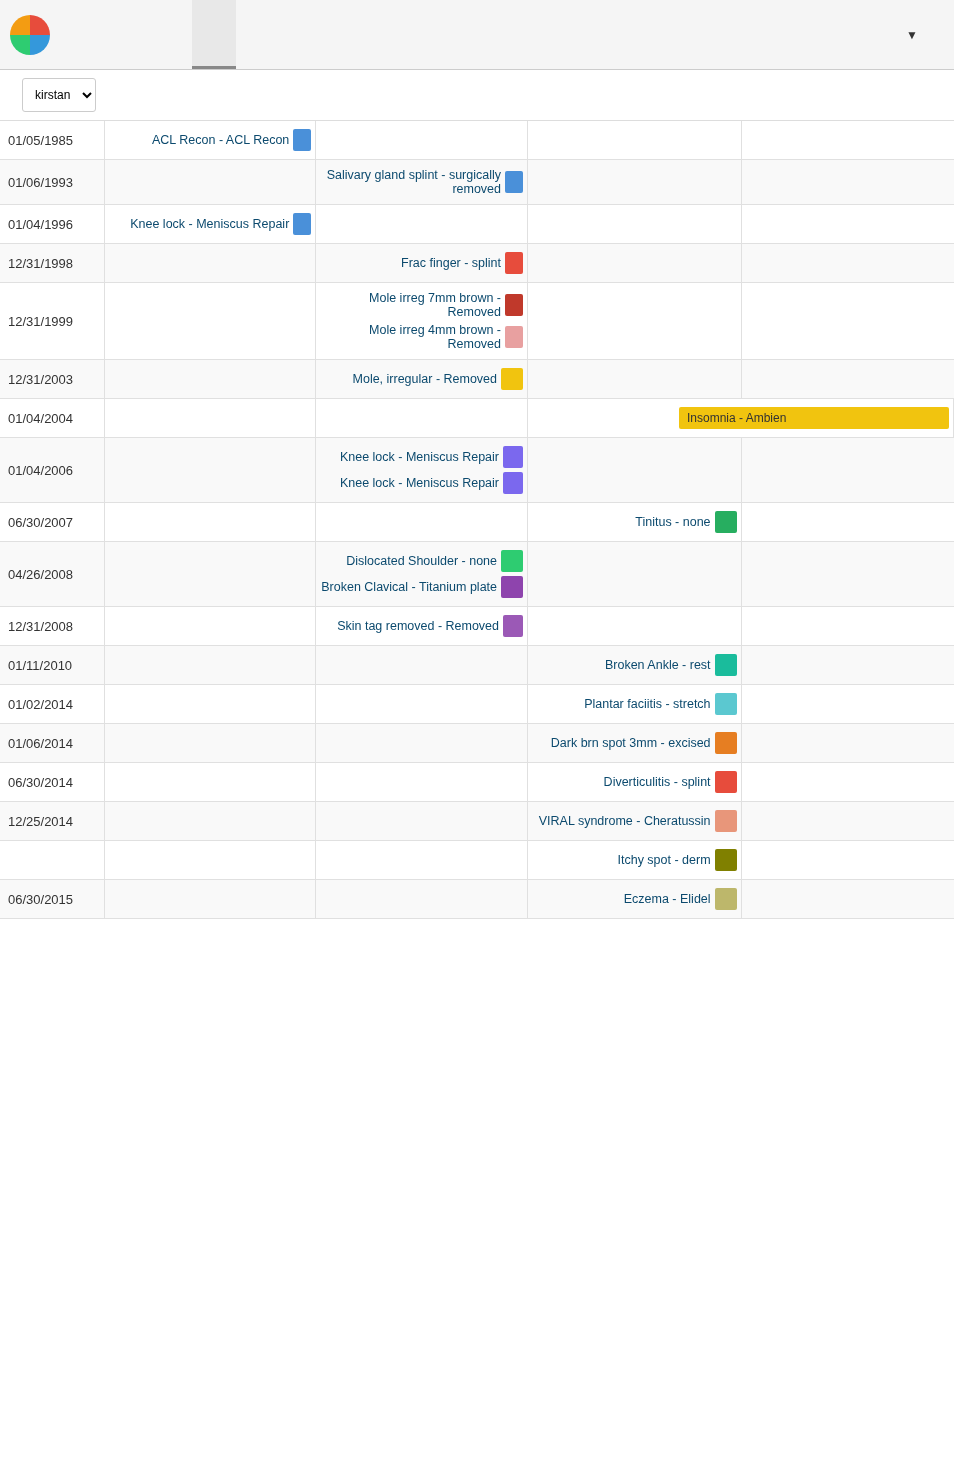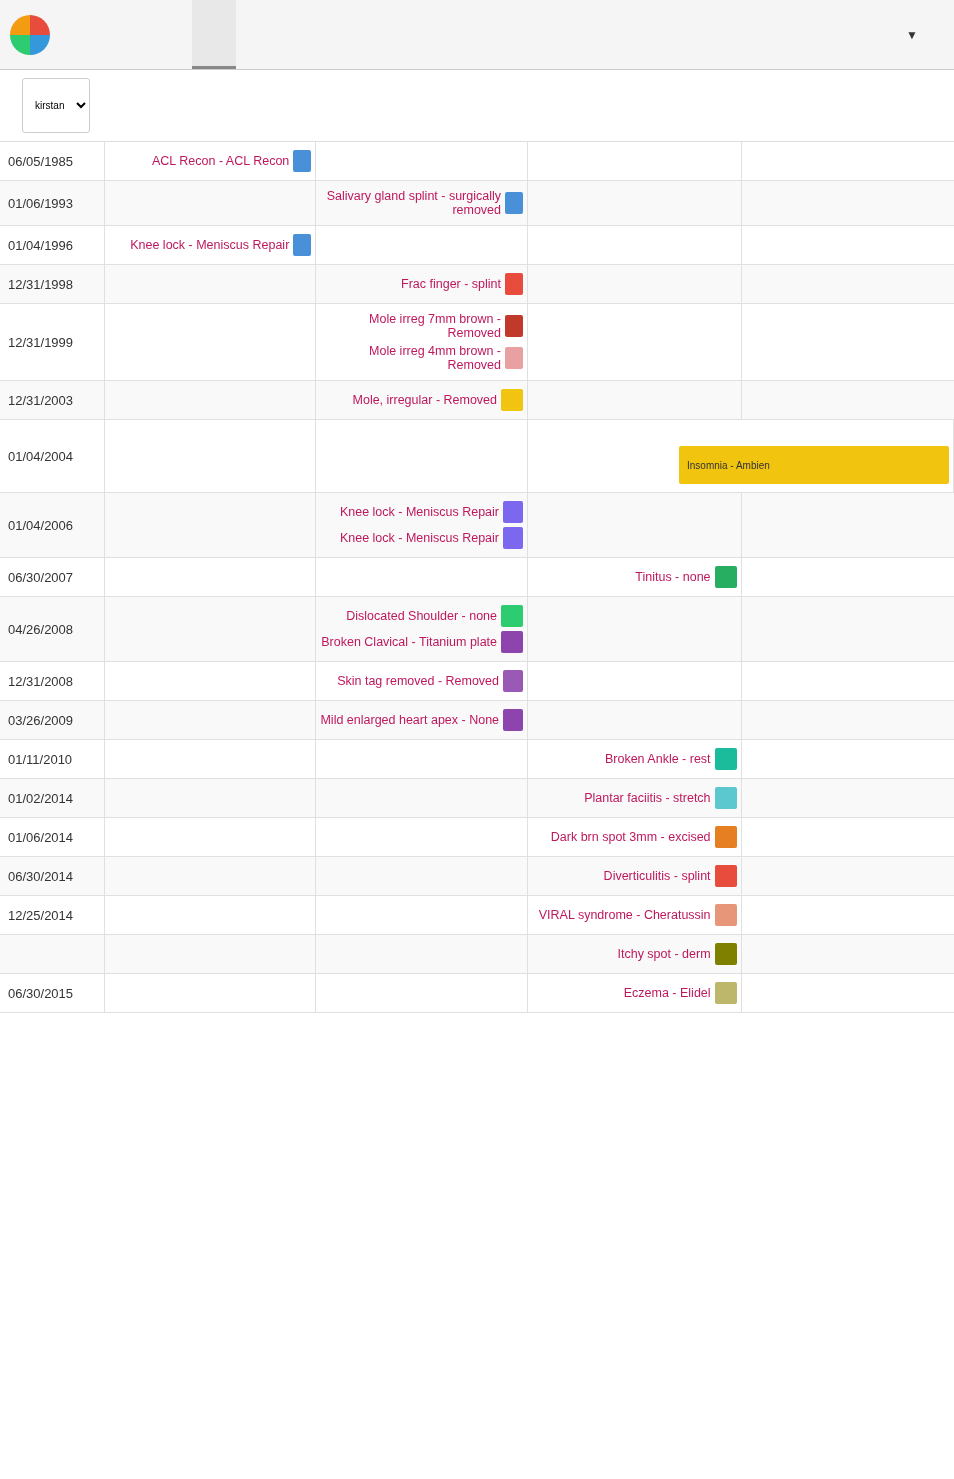--- a/index.html
+++ b/index.html
@@ -46,22 +46,22 @@
     
     .account-bar {
       display: flex;
       align-items: center;
       padding: 8px 12px;
       background: #fff;
       border-bottom: 1px solid #ddd;
     }
     .account-label { font-size: 14px; color: #333; margin-right: 10px; }
     .account-select {
-      padding: 20px 8px;
-      font-size: 10px;
+      padding: 8px 8px;
+      font-size: 12px;
       border: 1px solid #ccc;
       border-radius: 3px;
       background: #fff;
       cursor: pointer;
     }
 
     
     .timeline-wrapper {
       overflow-y: auto;
       height: calc(1479px - 70px - 42px);
@@ -112,40 +112,39 @@
       vertical-align: middle;
     }
     .event-row {
       display: flex;
       align-items: center;
       justify-content: flex-end;
       padding: 2px 0;
     }
     .event-label {
       font-size: 12.5px;
-      color: #be185d;
+      color: #0c4a6e;
       text-align: right;
       margin-right: 4px;
     }
     .event-bar {
       height: 22px;
       min-width: 18px;
       border-radius: 2px;
       flex-shrink: 0;
     }
     .event-bar-wide {
-      height: 38px;
+      height: 22px;
       width: 100%;
       border-radius: 2px;
       display: flex;
       align-items: center;
       padding-left: 8px;
-      font-size: 10px;
+      font-size: 12px;
       color: #333;
-      margin-top: 18px;
     }
   </style>
 </head>
 <body>
 
 <div class="nav-bar">
   <div class="nav-logo"></div>
   <div class="nav-item">
     <span></span>
   </div>
@@ -174,21 +173,21 @@
   <span class="account-label"></span>
   <select class="account-select">
     <option>kirstan</option>
   </select>
 </div>
 
 <div class="timeline-wrapper">
   <table class="timeline-table">
     <tbody id="timeline-body">
         <tr>
-          <td class="date-cell">06/05/1985</td>
+          <td class="date-cell">01/05/1985</td>
           <td class="event-col">
             <div class="event-row">
               <span class="event-label">ACL Recon - ACL Recon</span>
               <div class="event-bar" style="background: rgb(74, 144, 217); width: 18px;"></div>
             </div>
           </td>
           <td class="event-col2"></td>
           <td class="event-col3"></td>
           <td class="event-col4"></td>
         </tr>
@@ -310,32 +309,20 @@
           <td class="event-col3"></td>
           <td class="event-col4"></td>
         </tr>
         <tr>
           <td class="date-cell">12/31/2008</td>
           <td class="event-col"></td>
           <td class="event-col2">
             <div class="event-row">
               <span class="event-label">Skin tag removed - Removed</span>
               <div class="event-bar" style="background: rgb(155, 89, 182); width: 20px;"></div>
-            </div>
-          </td>
-          <td class="event-col3"></td>
-          <td class="event-col4"></td>
-        </tr>
-        <tr>
-          <td class="date-cell">03/26/2009</td>
-          <td class="event-col"></td>
-          <td class="event-col2">
-            <div class="event-row">
-              <span class="event-label">Mild enlarged heart apex - None</span>
-              <div class="event-bar" style="background: rgb(142, 68, 173); width: 20px;"></div>
             </div>
           </td>
           <td class="event-col3"></td>
           <td class="event-col4"></td>
         </tr>
         <tr>
           <td class="date-cell">01/11/2010</td>
           <td class="event-col"></td>
           <td class="event-col2"></td>
           <td class="event-col3">

